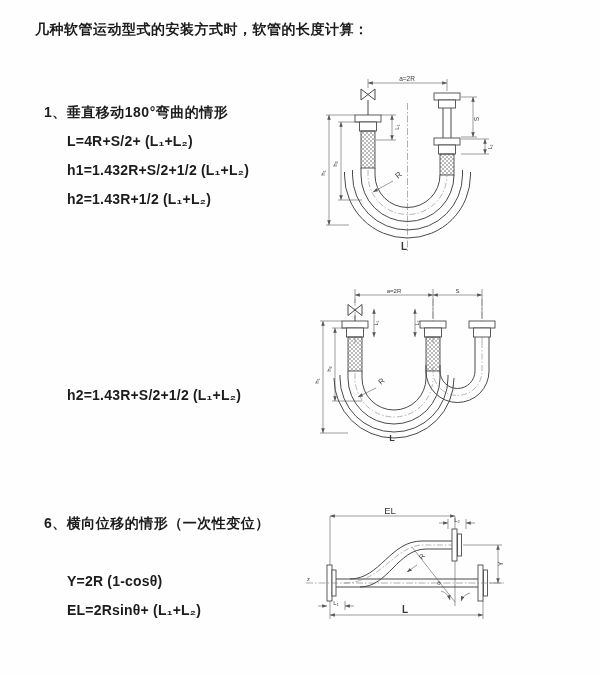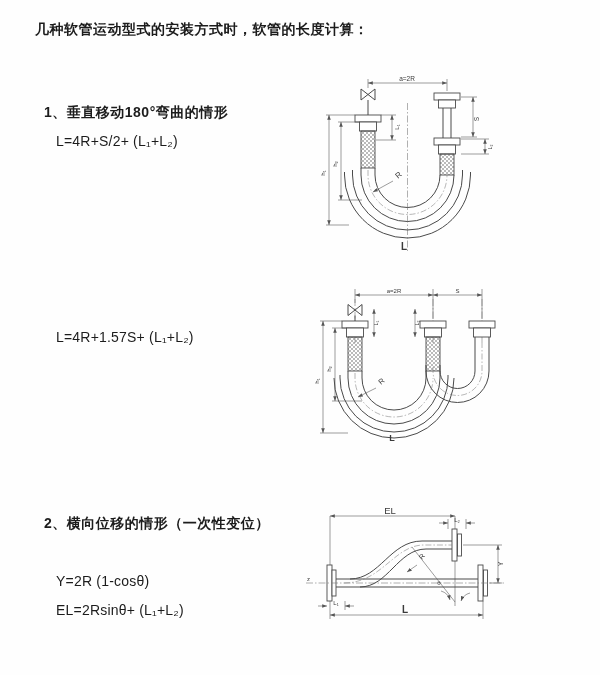--- a/index.html
+++ b/index.html
@@ -1,42 +1,44 @@
 <!DOCTYPE html>
 <html><head>
 <meta charset="utf-8">
 <style>
   html,body{margin:0;padding:0;}
   body{width:600px;height:675px;background:#ffffff;font-family:"Liberation Sans",sans-serif;color:#1c1c1c;position:relative;overflow:hidden;}
   .page{position:absolute;inset:0;background:#fefefe;padding-left:48px;}
   .title{position:absolute;left:35px;top:21px;font-size:14px;font-weight:bold;letter-spacing:.5px;white-space:nowrap;}
   .heading{position:absolute;left:44px;font-size:14px;font-weight:bold;letter-spacing:.5px;white-space:nowrap;text-align:right;}
-  .formula{position:absolute;left:56px;font-size:14px;font-weight:normal;letter-spacing:.2px;white-space:nowrap;}
+  .formula{position:absolute;left:67px;font-size:14px;font-weight:bold;letter-spacing:.2px;white-space:nowrap;}
   svg{position:absolute;overflow:visible;}
   svg text{font-family:"Liberation Sans",sans-serif;fill:#3a3a3a;}
   .main{stroke:#4a4a4a;stroke-width:1;fill:none;}
   .part{stroke:#4a4a4a;stroke-width:.9;fill:#ffffff;}
   .hose{stroke:#4a4a4a;stroke-width:.9;fill:url(#xh);}
   .dim{stroke:#5a5a5a;stroke-width:.6;fill:none;}
   .cl{stroke:#7a7a7a;stroke-width:.6;fill:none;stroke-dasharray:7 2 1.5 2;}
   .cla{stroke:#7a7a7a;stroke-width:.55;fill:none;stroke-dasharray:6 2 1.5 2;}
 </style>
 </head>
 <body>
 
 <div class="page">
 
   <div class="title">几种软管运动型式的安装方式时，软管的长度计算：</div>
 
   <div class="heading" style="top:104px">1、垂直移动180°弯曲的情形</div>
   <div class="formula" style="top:133px">L=4R+S/2+ (L₁+L₂)</div>
-
-  <div class="formula" style="top:329px">L=4R+1.57S+ (L₁+L₂)</div>
-
-  <div class="heading" style="top:515px">2、横向位移的情形（一次性变位）</div>
+  <div class="formula" style="top:162px">h1=1.432R+S/2+1/2 (L₁+L₂)</div>
+  <div class="formula" style="top:191px">h2=1.43R+1/2 (L₁+L₂)</div>
+
+  <div class="formula" style="top:387px">h2=1.43R+S/2+1/2 (L₁+L₂)</div>
+
+  <div class="heading" style="top:515px">6、横向位移的情形（一次性变位）</div>
   <div class="formula" style="top:573px">Y=2R (1-cosθ)</div>
   <div class="formula" style="top:602px">EL=2Rsinθ+ (L₁+L₂)</div>
 
   <svg style="left:315px;top:73px" width="285" height="185" viewBox="0 0 285 185">
     <defs>
       <marker id="ar" viewBox="0 0 8 6" refX="8" refY="3" markerWidth="8" markerHeight="6" orient="auto-start-reverse">
         <path d="M0,0 L8,3 L0,6 Z" fill="#555"></path>
       </marker>
       <pattern id="xh" width="4" height="4" patternUnits="userSpaceOnUse">
         <path d="M0,0 L4,4 M4,0 L0,4" stroke="#777" stroke-width="0.5"></path>

